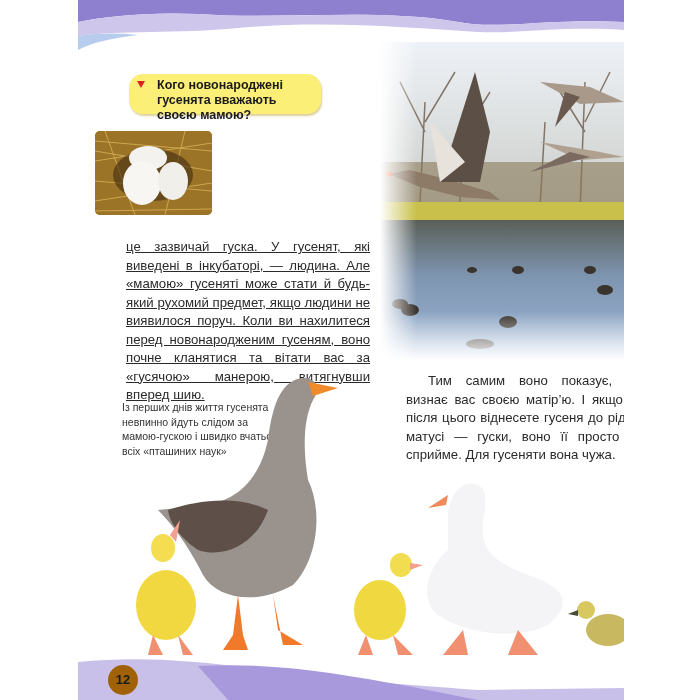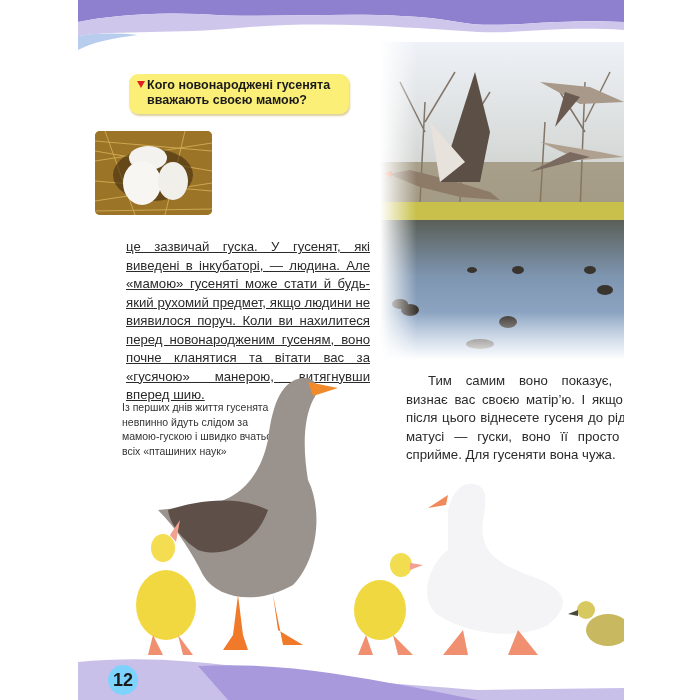--- a/index.html
+++ b/index.html
@@ -1,33 +1,33 @@
 <!DOCTYPE html>
 <html><head>
 <meta charset="utf-8">
 <style>
   html, body { margin: 0; padding: 0; background: #ffffff; }
   body { width: 700px; height: 700px; position: relative; overflow: hidden; font-family: "DejaVu Sans", sans-serif; color: #2a2a2a; }
   .page { position: absolute; left: 78px; top: 0; width: 546px; height: 700px; background: #ffffff; overflow: hidden; }
   .header-wave { position: absolute; left: 0; top: 0; width: 546px; height: 60px; }
   .footer-wave { position: absolute; left: 0; bottom: 0; width: 546px; height: 50px; }
   .title { position: absolute; left: 132px; top: 32px; font-family: "DejaVu Sans", sans-serif; font-weight: bold; font-size: 26px; letter-spacing: 1px; color: #1a1a1a; }
-  .question-box { position: absolute; left: 51px; top: 74px; width: 220px; height: 40px; background: #fbef78; border-radius: 9px; box-shadow: 1px 2px 2px rgba(180,150,40,0.45); padding: 4px 8px 4px 18px; box-sizing: border-box; }
+  .question-box { position: absolute; left: 51px; top: 74px; width: 192px; height: 40px; background: #fbef78; border-radius: 14px; box-shadow: 1px 2px 2px rgba(180,150,40,0.45); padding: 4px 8px 4px 28px; box-sizing: border-box; }
   .question-marker { position: absolute; left: 8px; top: 7px; width: 0; height: 0; border-left: 4px solid transparent; border-right: 4px solid transparent; border-top: 7px solid #e02020; }
   .question-text { font-family: "Liberation Sans", sans-serif; font-weight: bold; font-size: 12.5px; line-height: 15px; color: #1a1a1a; }
   .photo-eggs { position: absolute; left: 17px; top: 131px; width: 117px; height: 84px; border-radius: 5px; overflow: hidden; background: #a07a2a; }
   .body-text { font-family: "Liberation Sans", sans-serif; font-size: 13.2px; line-height: 18.5px; color: #2a2a2a; text-align: justify; }
   .para1-top { position: absolute; left: 146px; top: 128px; width: 146px; }
   .para1-rest { position: absolute; left: 48px; top: 238px; width: 244px; text-decoration: underline; }
   .indent { text-indent: 22px; }
   .caption { position: absolute; left: 44px; top: 400px; width: 160px; font-family: "Liberation Sans", sans-serif; font-size: 10.5px; line-height: 14.5px; color: #333; }
   .para2 { position: absolute; left: 297px; top: 372px; width: 238px; margin-left: 31px; }
   .photo-lake { position: absolute; left: 302px; top: 42px; width: 244px; height: 318px; overflow: hidden; }
   .photo-geese { position: absolute; left: 30px; top: 360px; width: 516px; height: 300px; }
-  .page-number { position: absolute; left: 30px; top: 665px; width: 30px; height: 30px; border-radius: 50%; background: #7dd3fc; font-family: "Liberation Sans", sans-serif; font-weight: bold; font-size: 18px; line-height: 30px; text-align: center; color: #1a1a1a; }
+  .page-number { position: absolute; left: 30px; top: 665px; width: 30px; height: 30px; border-radius: 50%; background: #a16207; font-family: "Liberation Sans", sans-serif; font-weight: bold; font-size: 13px; line-height: 30px; text-align: center; color: #1a1a1a; }
 </style>
 </head>
 <body>
 
 <div class="page">
 
   <svg class="header-wave" viewBox="0 0 546 60" preserveAspectRatio="none">
     <path d="M0,0 H546 V22 C470,18 420,30 380,22 C300,8 200,20 120,14 C70,12 30,16 0,22 Z" fill="#8f7fcf"></path>
     <path d="M0,22 C30,16 70,12 120,14 C200,20 300,8 380,22 C420,30 470,18 546,22 V30 C480,26 440,34 400,32 C330,28 250,20 160,28 C100,34 40,30 0,36 Z" fill="#cfc6ec"></path>
     <path d="M0,36 C20,33 40,33 60,35 C35,38 15,42 0,50 Z" fill="#b8cdee"></path>

